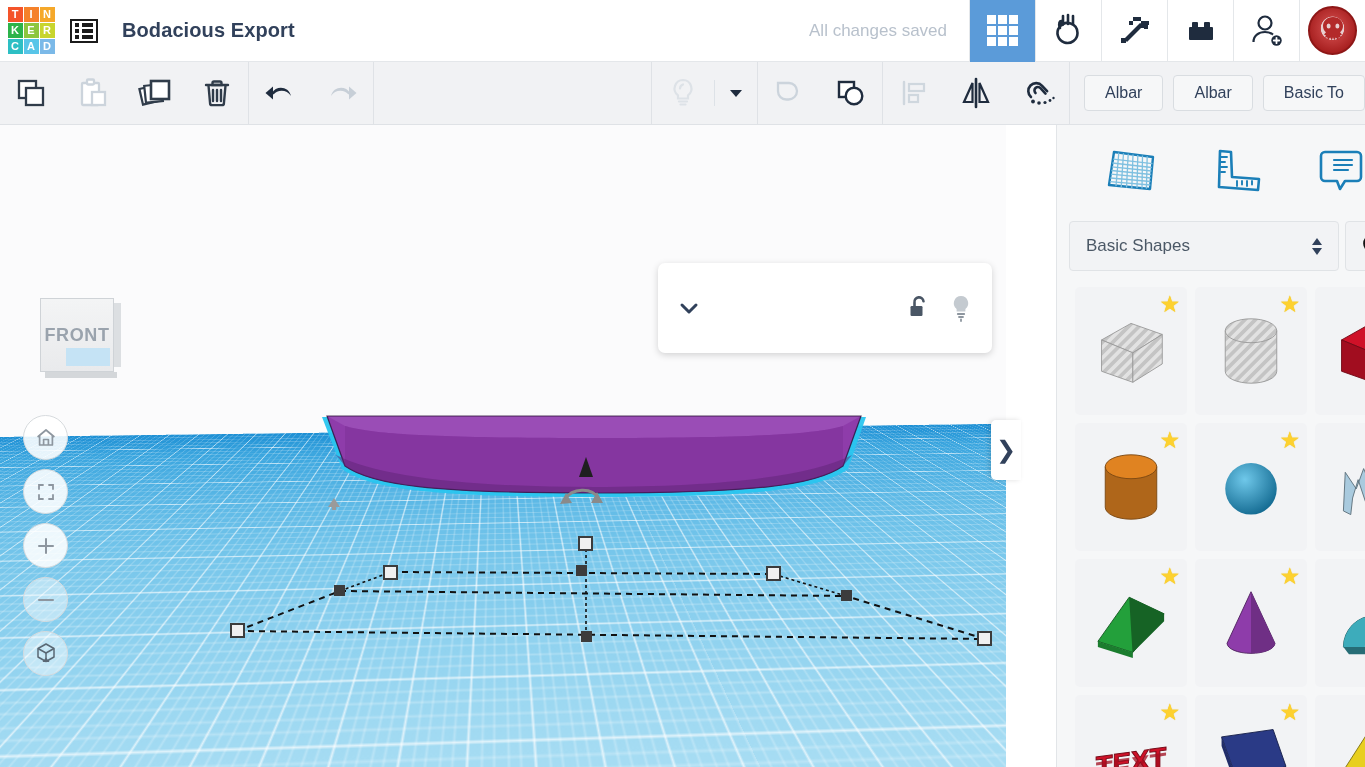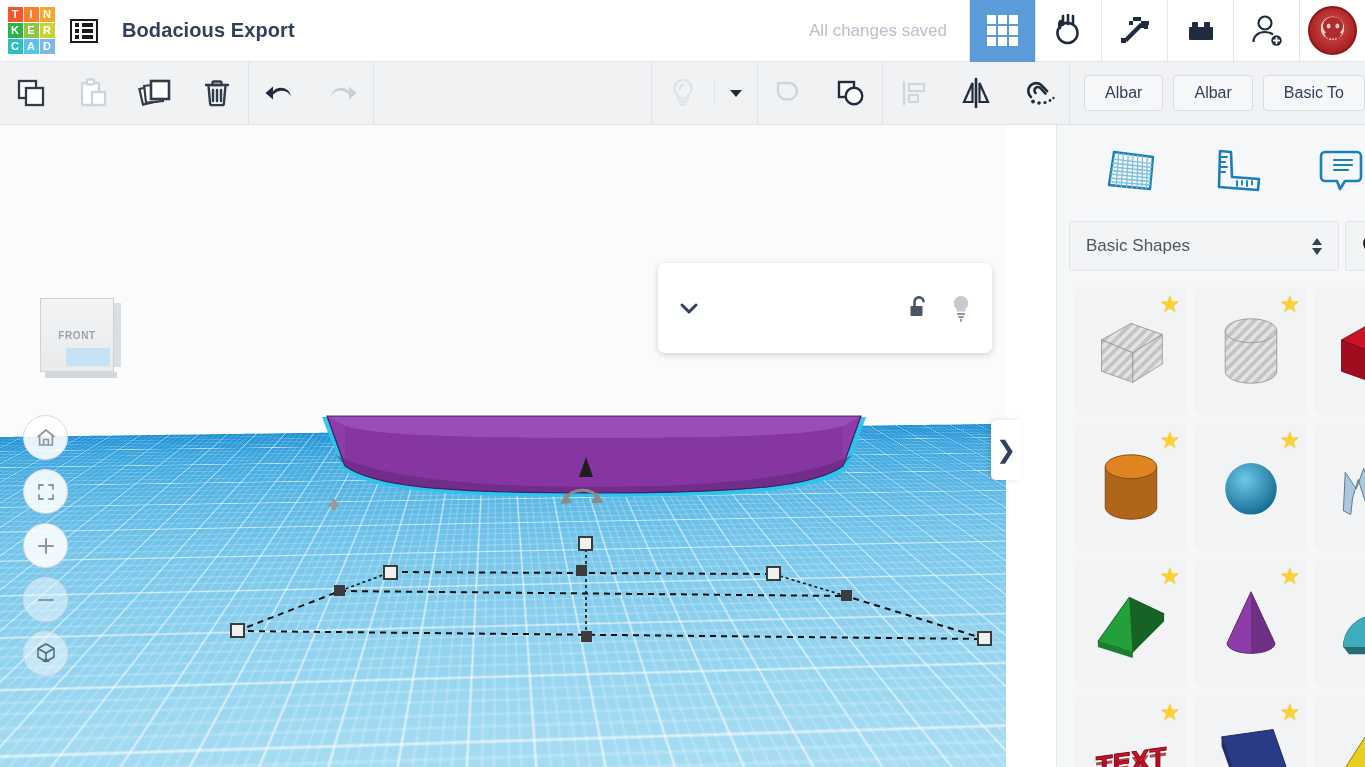--- a/index.html
+++ b/index.html
@@ -86,21 +86,21 @@
       repeating-linear-gradient(to right, rgba(255,255,255,.22) 0 1px, transparent 1px 5.6px),
       repeating-linear-gradient(to bottom, rgba(255,255,255,.22) 0 1px, transparent 1px 5.6px);
   }
 
   
   .viewcube { position: absolute; left: 36px; top: 168px; width: 86px; height: 88px; cursor: pointer; }
   .vc-face {
     position: absolute; left: 4px; top: 5px; width: 74px; height: 74px;
     background: linear-gradient(to bottom,#f3f4f5,#e9eaec);
     border: 1px solid #cfd3d7; display: flex; align-items: center; justify-content: center;
-    font-size: 10px; font-weight: bold; color: #9aa3ad; letter-spacing: .6px;
+    font-size: 18px; font-weight: bold; color: #9aa3ad; letter-spacing: .6px;
   }
   .vc-side { position: absolute; left: 78px; top: 10px; width: 7px; height: 64px; background: #dcdfe2; }
   .vc-bottom { position: absolute; left: 9px; top: 79px; width: 72px; height: 6px; background: #d4d7da; }
   .vc-hl { position: absolute; left: 30px; top: 55px; width: 44px; height: 18px; background: #c5e3f5; }
 
   .navcol { position: absolute; left: 23px; top: 290px; display: flex; flex-direction: column; gap: 9px; }
   .navbtn {
     width: 45px; height: 45px; border-radius: 50%; border: 1px solid #d6dadd; background: rgba(255,255,255,.88);
     display: flex; align-items: center; justify-content: center; cursor: pointer;
   }

